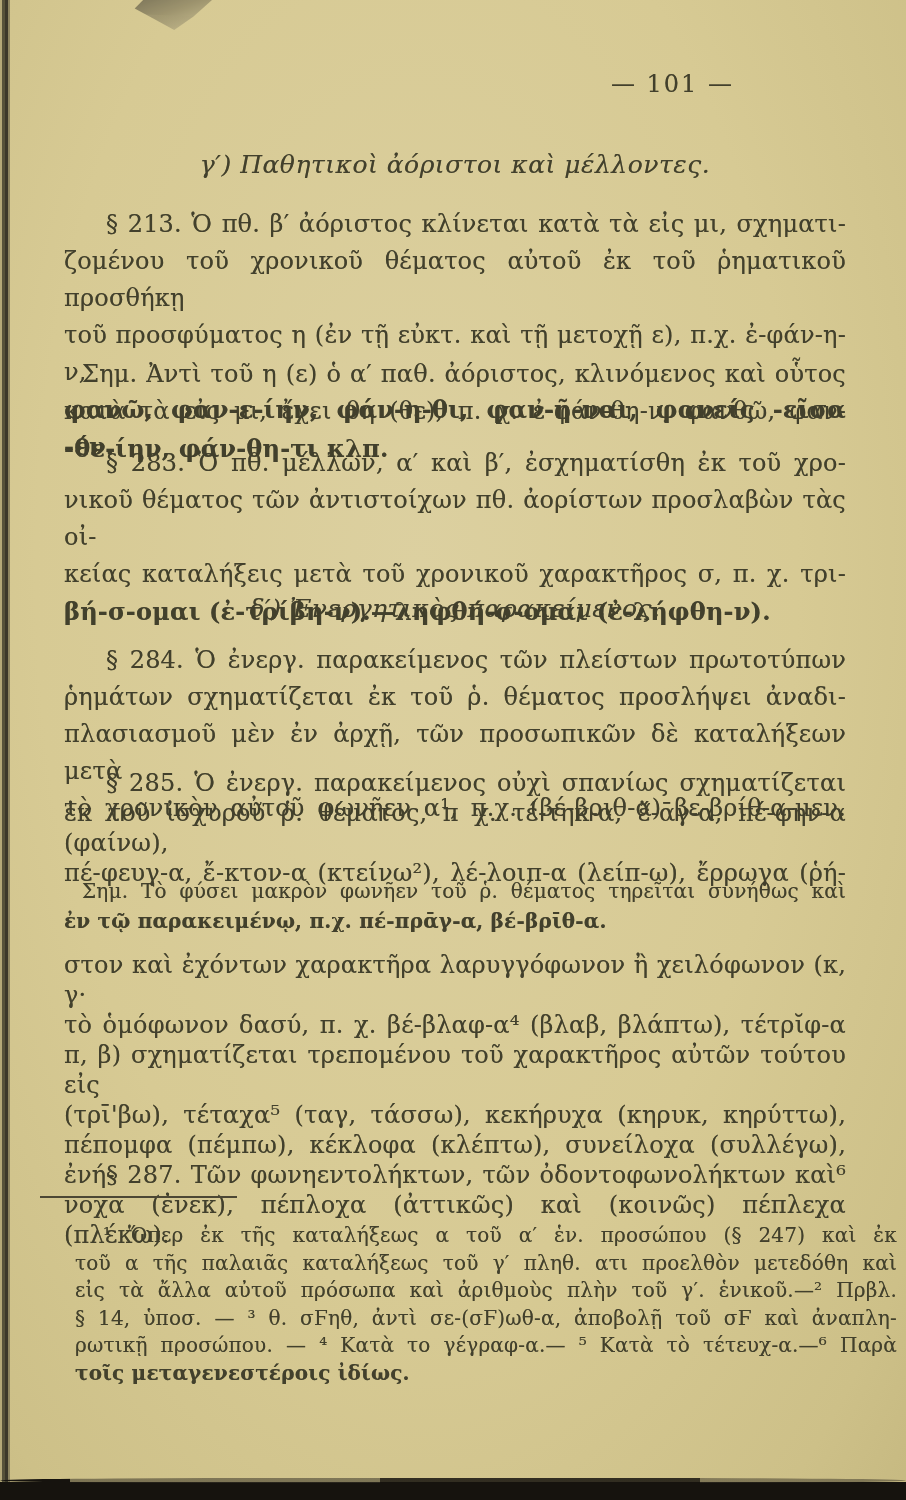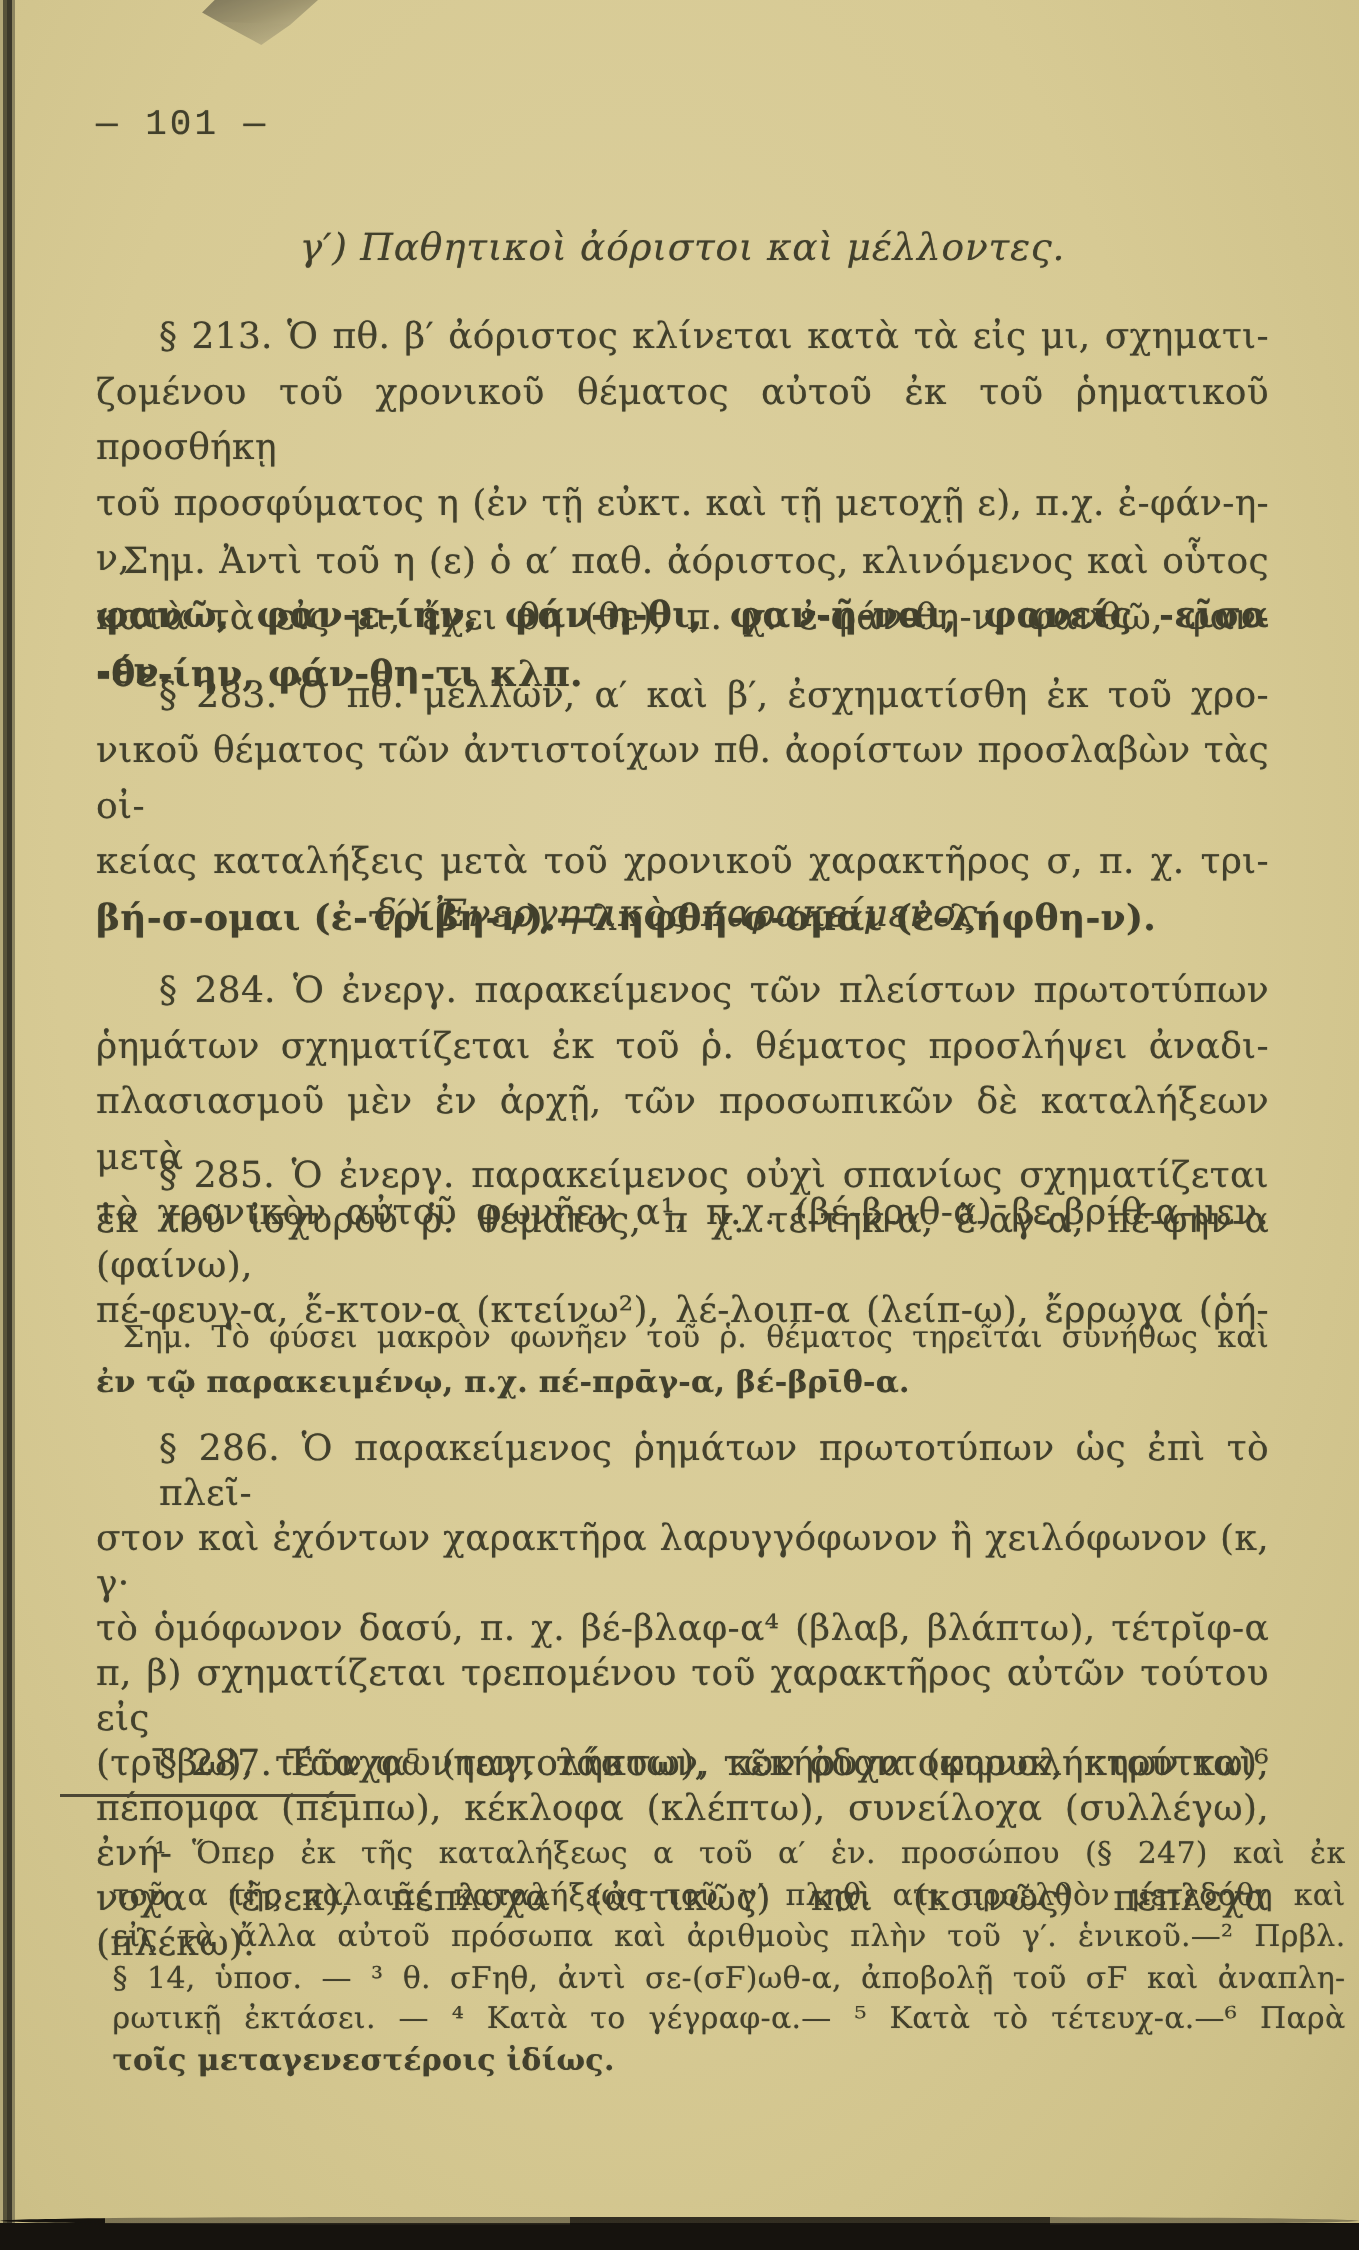--- a/index.html
+++ b/index.html
@@ -18,21 +18,21 @@
   
   .torn{position:absolute;left:128px;top:0;width:84px;height:30px;
         background:linear-gradient(160deg,#6d6750 0%,#948b68 45%,#b5ab82 75%,rgba(181,171,130,0) 100%);
         clip-path:polygon(18% 0,100% 0,78% 55%,55% 100%,30% 62%,8% 28%);opacity:.85;}
   .torn:after{content:"";position:absolute;left:6px;top:14px;width:90px;height:18px;
         background:linear-gradient(150deg,rgba(160,151,114,.5),rgba(160,151,114,0));
         clip-path:polygon(0 0,100% 20%,40% 100%,0 40%);}
 
   .ink{color:#42402c;text-shadow:0 0 .6px rgba(66,63,43,.55);}
   .col{position:absolute;left:64px;width:782px;}
-  .hdr{position:absolute;left:64px;width:670px;text-align:left;font-size:24px;letter-spacing:2px;font-family:Liberation Mono, monospace;}
+  .hdr{position:absolute;left:64px;width:670px;text-align:right;font-size:24px;letter-spacing:2px;}
   .h-ital{font-style:italic;text-align:center;font-size:25px;letter-spacing:.5px;}
   .para{position:absolute;left:64px;width:782px;font-size:24px;}
   .small{font-size:20px;}
   .ln{text-align:justify;text-align-last:justify;white-space:normal;letter-spacing:.2px;}
   .ln.last{text-align-last:left;font-weight:bold;}
   .ln.ind{padding-left:42px;}
   .ln.ind2{padding-left:18px;}
   .ln.ind3{padding-left:28px;}
   .lh37 .ln{line-height:37px;}
   .lh30 .ln{line-height:30px;}
@@ -84,39 +84,38 @@
     <div class="ln">ἐκ τοῦ ἰσχυροῦ ῥ. θέματος, π χ. τέ-τηκ-α, ἔ-ᾱγ-α, πέ-φην-α (φαίνω),</div>
     <div class="ln">πέ-φευγ-α, ἔ-κτον-α (κτείνω²), λέ-λοιπ-α (λείπ-ω), ἔρρωγα (ῥή-</div>
   </div>
 
   <div class="para lh30 small ink" style="top:876px;">
     <div class="ln ind2">Σημ. Τὸ φύσει μακρὸν φωνῆεν τοῦ ῥ. θέματος τηρεῖται συνήθως καὶ</div>
     <div class="ln last">ἐν τῷ παρακειμένῳ, π.χ. πέ-πρᾱγ-α, βέ-βρῑθ-α.</div>
   </div>
 
   <div class="para lh30 ink" style="top:950px;">
-    <div class="ln ind">§ 286. Ὁ παρακείμενος ῥημάτων πρωτοτύπων ὡς ἐπὶ τὸ πλεῖ-</div>
     <div class="ln">στον καὶ ἐχόντων χαρακτῆρα λαρυγγόφωνον ἢ χειλόφωνον (κ, γ·</div>
     <div class="ln">τὸ ὁμόφωνον δασύ, π. χ. βέ-βλαφ-α⁴ (βλαβ, βλάπτω), τέτρῐφ-α</div>
     <div class="ln">π, β) σχηματίζεται τρεπομένου τοῦ χαρακτῆρος αὐτῶν τούτου εἰς</div>
     <div class="ln">(τρῑ'βω), τέταχα⁵ (ταγ, τάσσω), κεκήρυχα (κηρυκ, κηρύττω),</div>
     <div class="ln">πέπομφα (πέμπω), κέκλοφα (κλέπτω), συνείλοχα (συλλέγω), ἐνή-</div>
     <div class="ln">νοχα (ἐνεκ), πέπλοχα (ἀττικῶς) καὶ (κοινῶς) πέπλεχα (πλέκω).</div>
   </div>
 
   <div class="para lh30 ink" style="top:1160px;">
     <div class="ln ind">§ 287. Τῶν φωνηεντολήκτων, τῶν ὀδοντοφωνολήκτων καὶ⁶</div>
   </div>
 
   <div class="fnrule"></div>
 
   <div class="para lh27 small ink" style="top:1222px;left:44px;width:822px;margin-left:31px;">
     <div class="ln ind3">¹ Ὅπερ ἐκ τῆς καταλήξεως α τοῦ α′ ἑν. προσώπου (§ 247) καὶ ἐκ</div>
     <div class="ln">τοῦ α τῆς παλαιᾶς καταλήξεως τοῦ γ′ πληθ. ατι προελθὸν μετεδόθη καὶ</div>
     <div class="ln">εἰς τὰ ἄλλα αὐτοῦ πρόσωπα καὶ ἀριθμοὺς πλὴν τοῦ γ′. ἑνικοῦ.—² Πρβλ.</div>
     <div class="ln">§ 14, ὑποσ. — ³ θ. σϜηθ, ἀντὶ σε-(σϜ)ωθ-α, ἀποβολῇ τοῦ σϜ καὶ ἀναπλη-</div>
-    <div class="ln">ρωτικῇ ἐκτάσει. — ⁴ Κατὰ το γέγραφ-α.— ⁵ Κατὰ τὸ τέτευχ-α.—⁶ Παρὰ</div>
+    <div class="ln">ρωτικῇ προσώπου. — ⁴ Κατὰ το γέγραφ-α.— ⁵ Κατὰ τὸ τέτευχ-α.—⁶ Παρὰ</div>
     <div class="ln last">τοῖς μεταγενεστέροις ἰδίως.</div>
   </div>
 
   <div class="spine"></div>
   <div class="bottom-band"></div>
 </div>
 
 </body></html>

